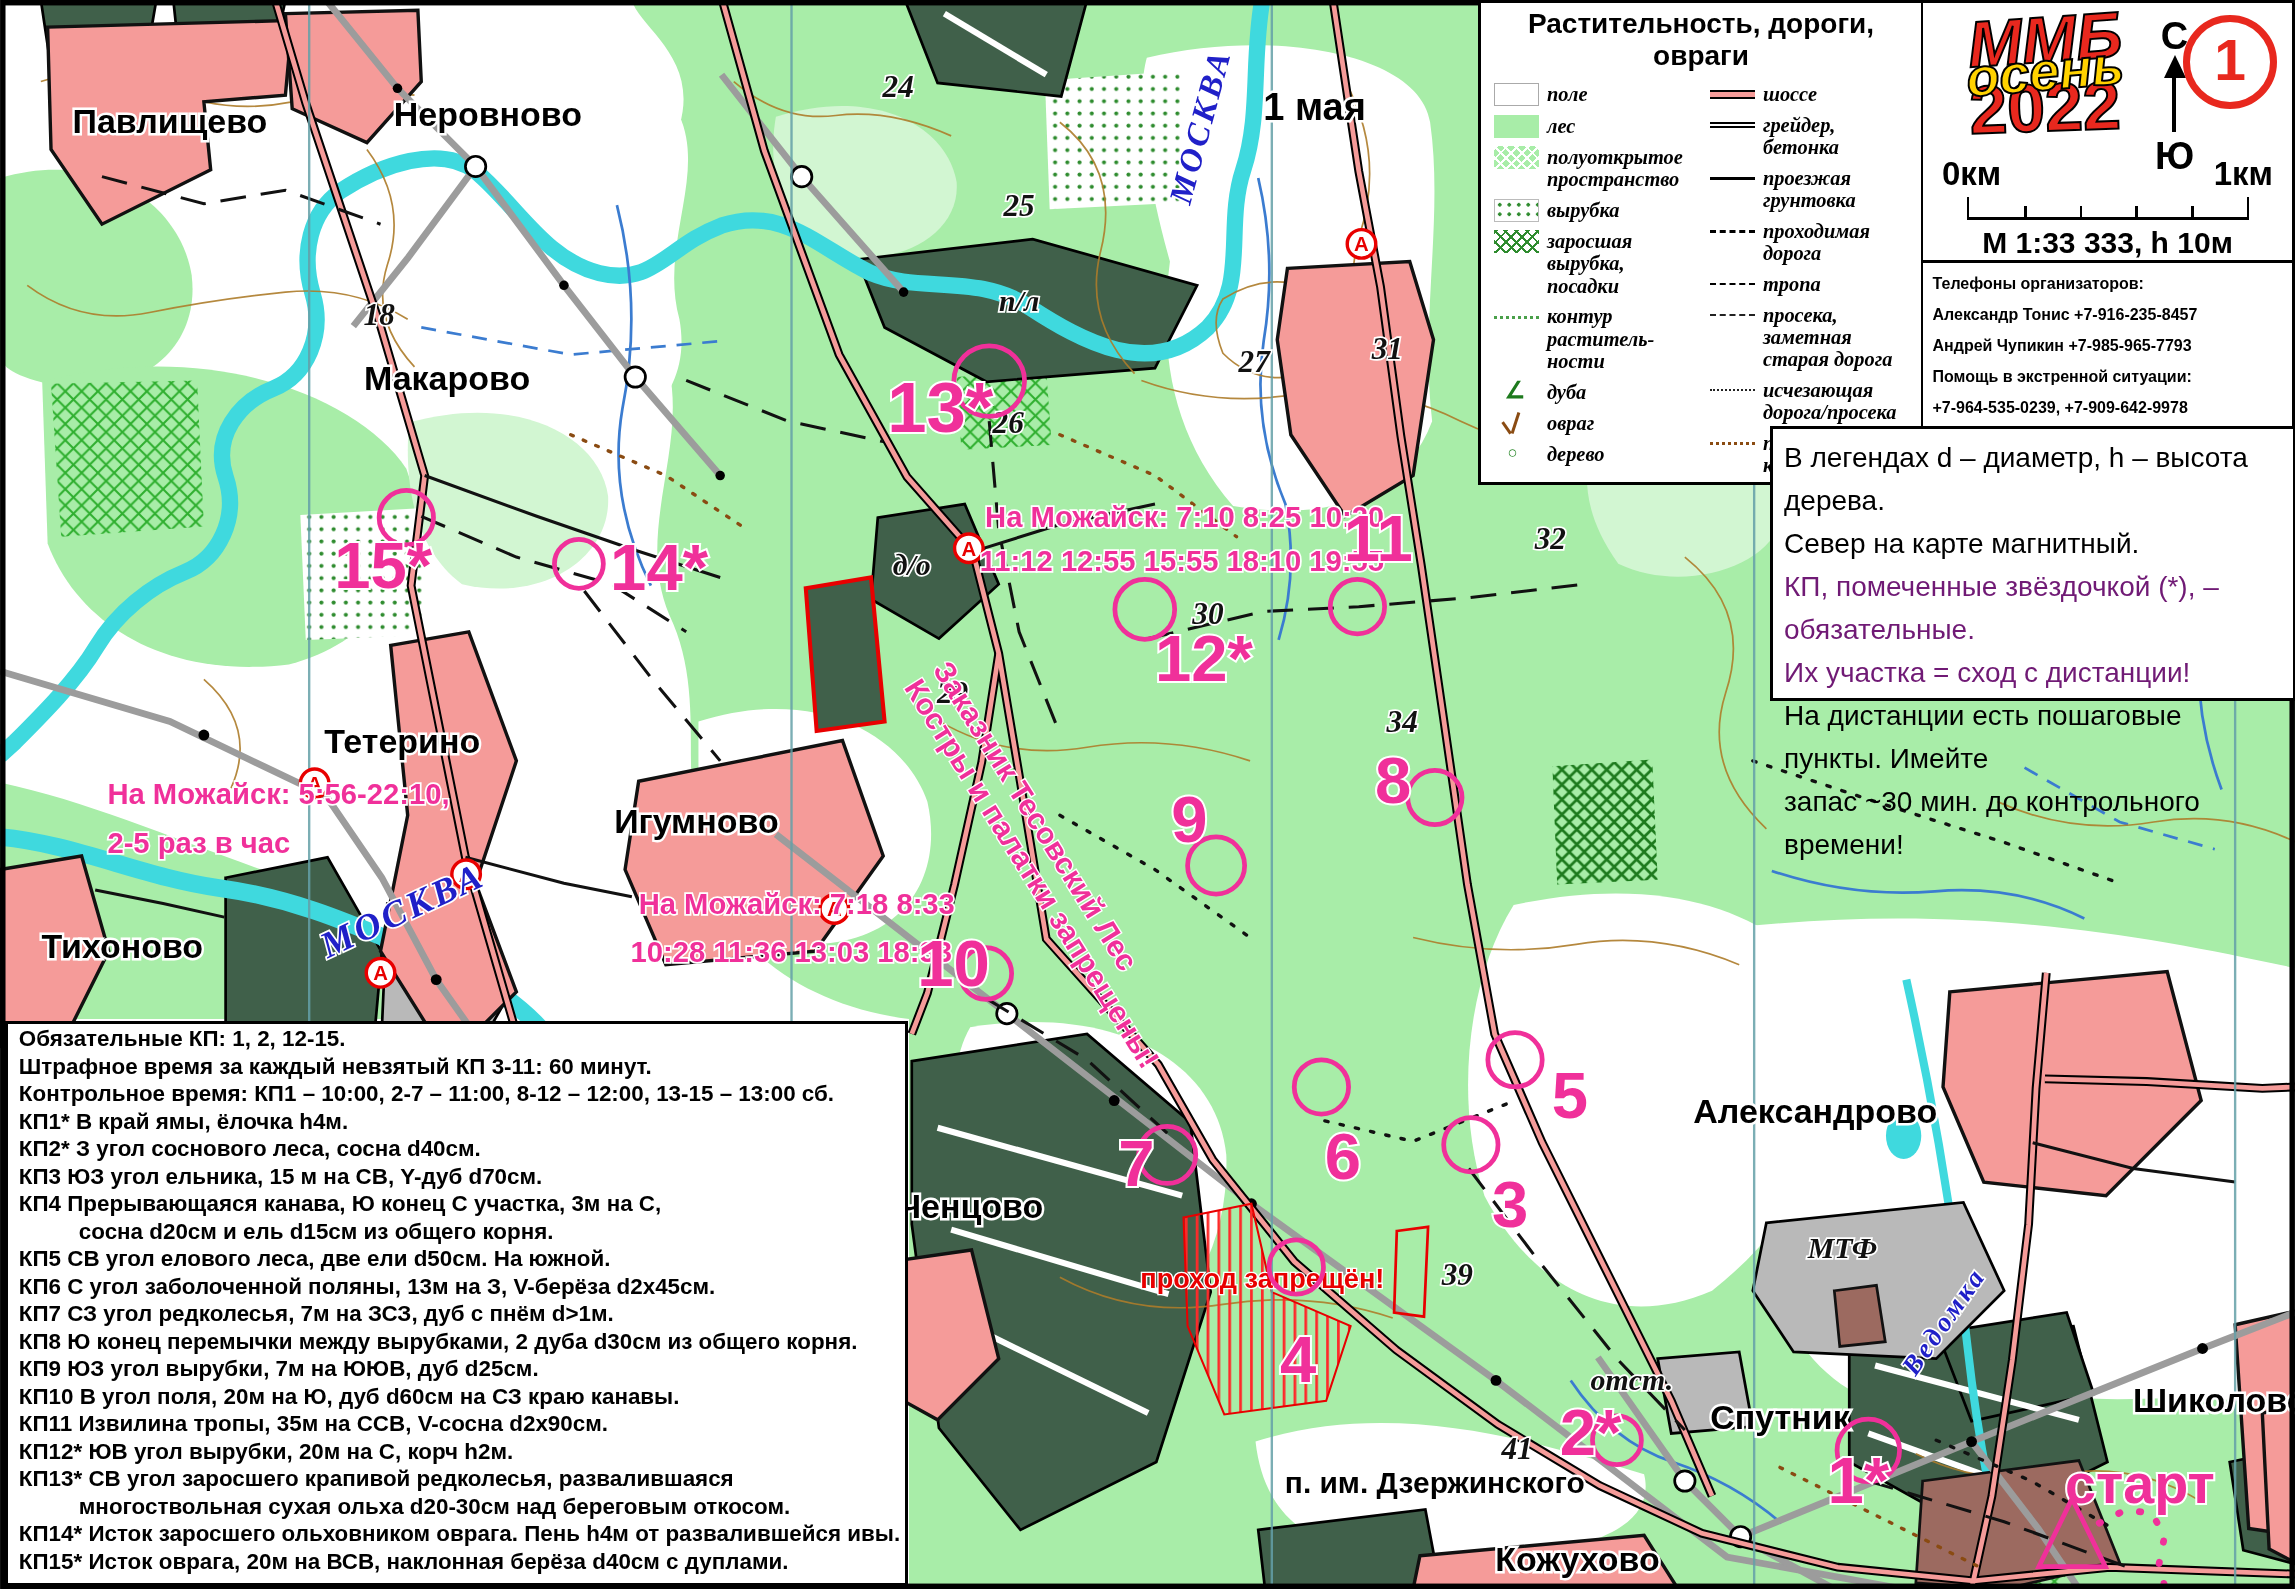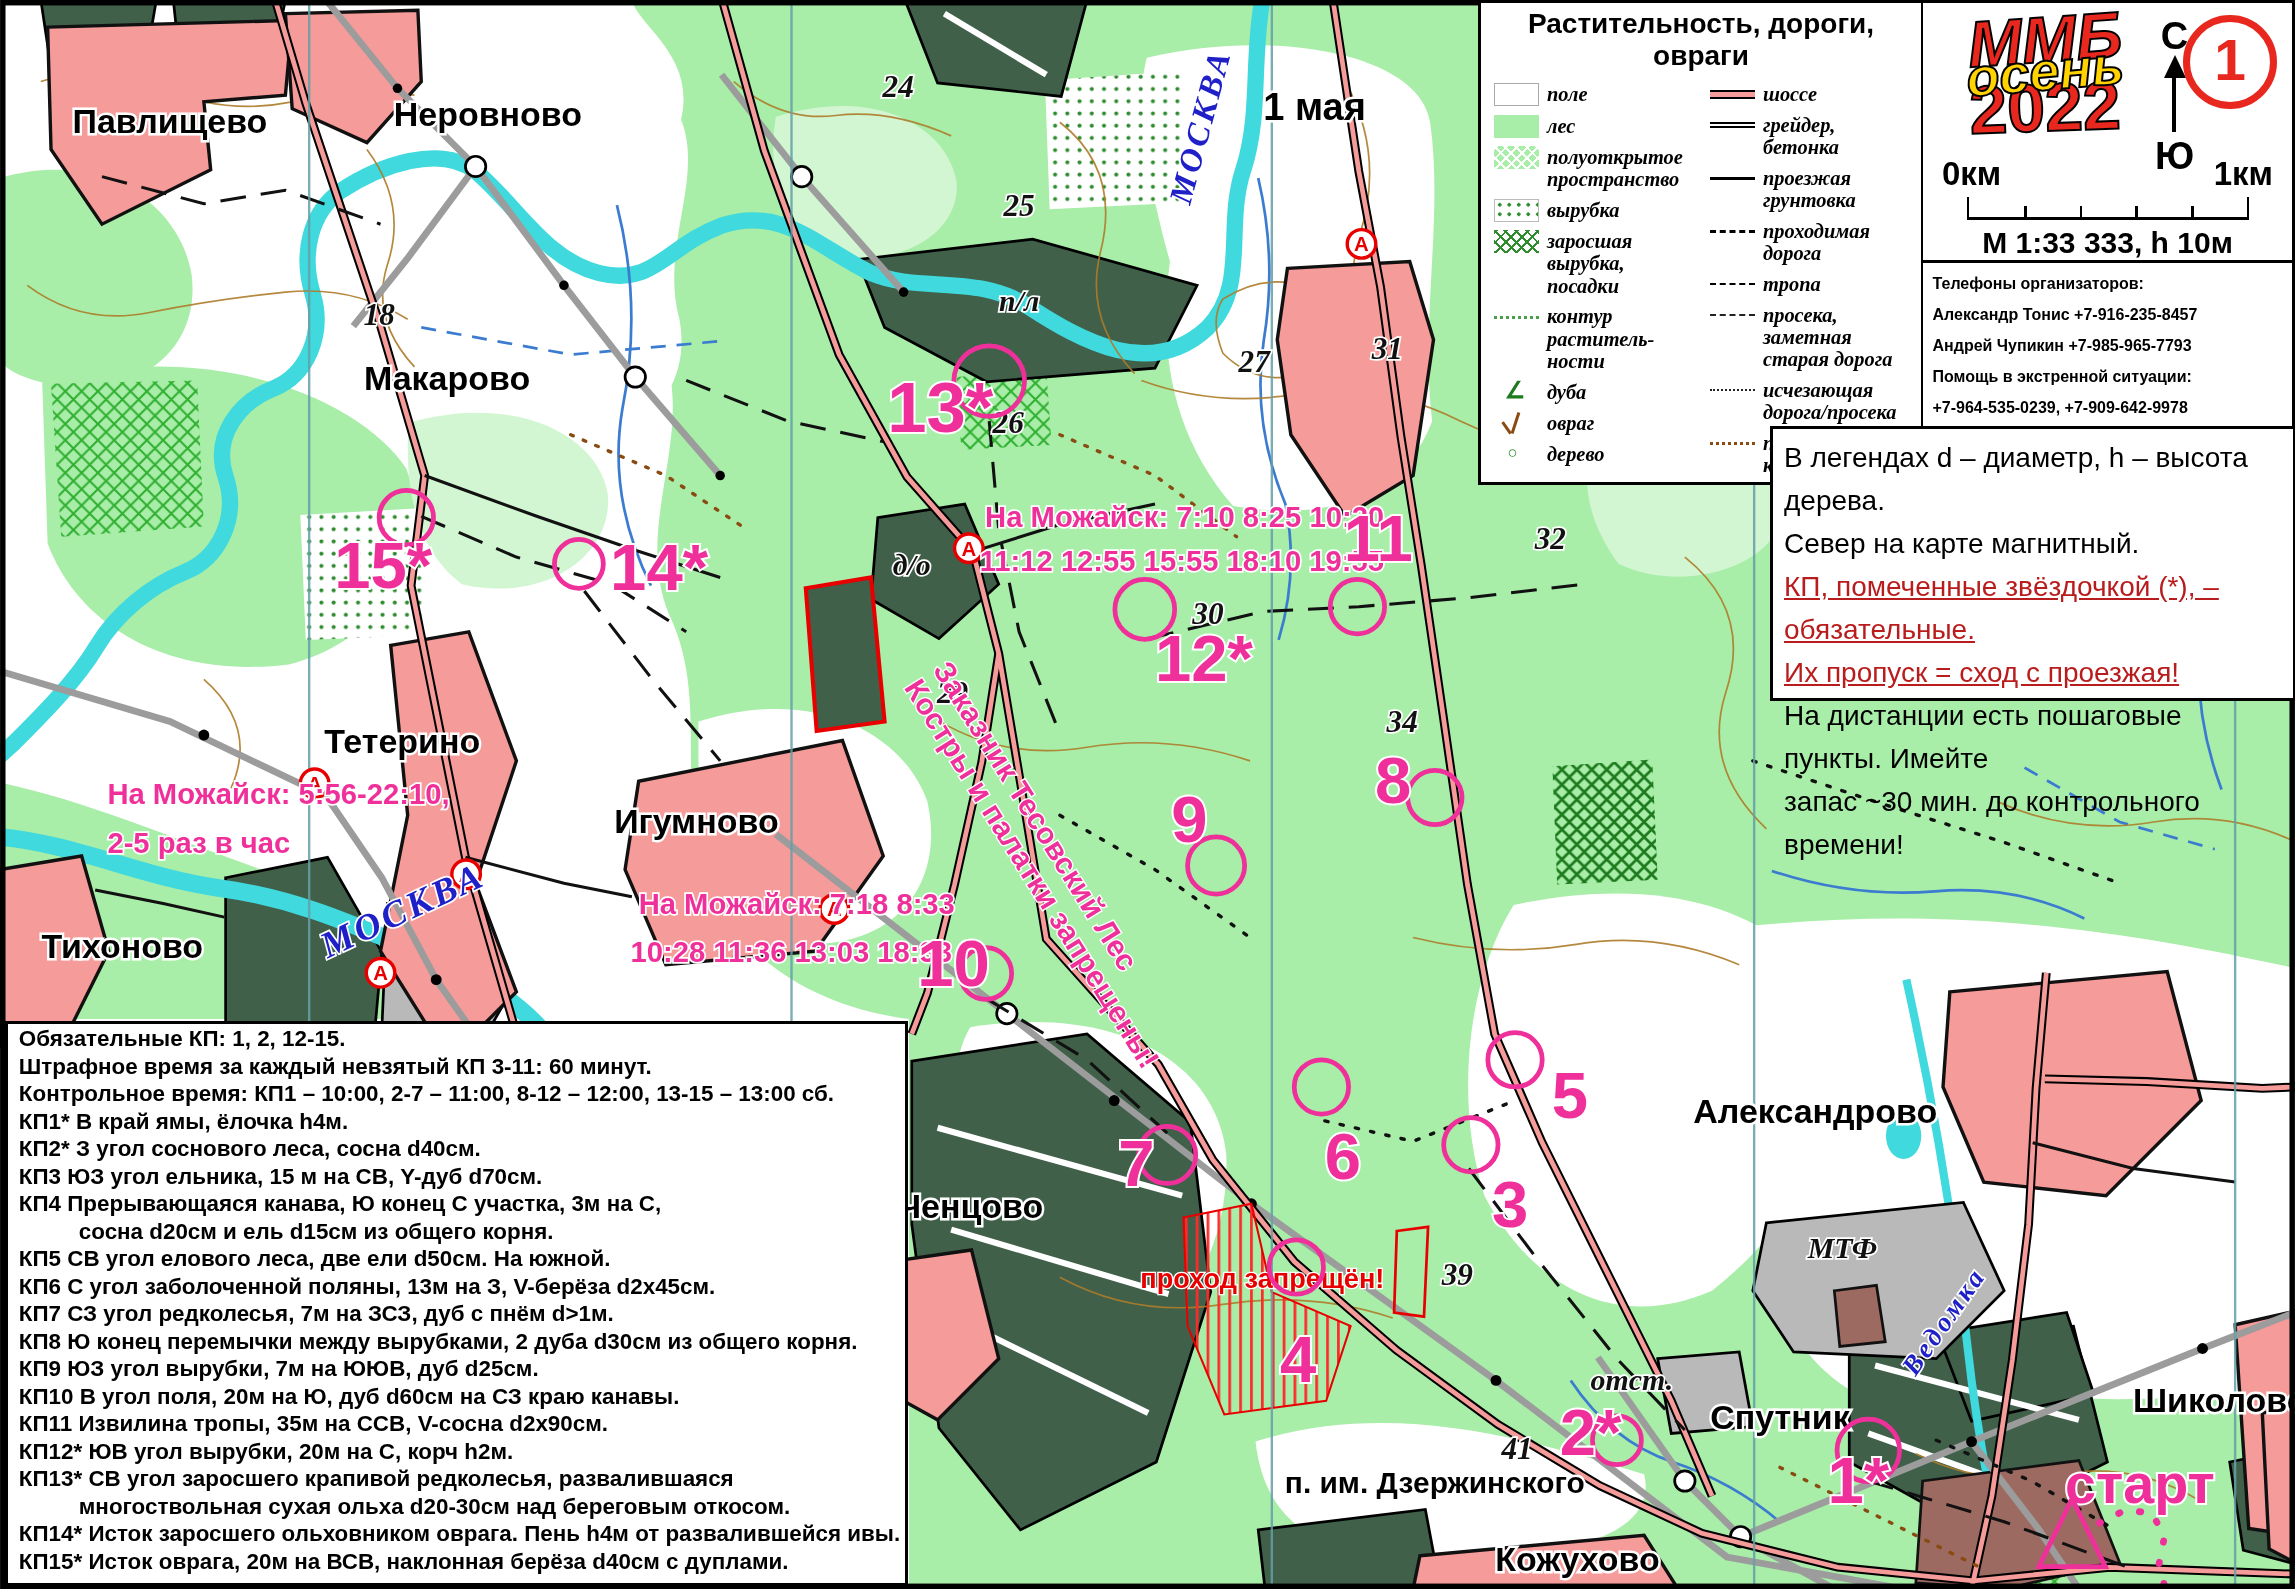--- a/index.html
+++ b/index.html
@@ -67,21 +67,21 @@
           color:#e8281e;font-size:57px;font-weight:700;text-align:center;line-height:77px;}
   .scalebar{position:absolute;left:19px;right:19px;top:141px;height:102px;}
   .scalebar .ends{display:flex;justify-content:space-between;font-weight:700;font-size:33px;margin-top:11px;}
   .scalebar .bar{margin:4.1px 24.5px 0 24.5px;height:20.4px;border-left:2.7px solid #000;border-right:2.7px solid #000;border-bottom:3.4px solid #000;position:relative;}
   .scalebar .bar i{position:absolute;bottom:0;width:2.7px;height:11px;background:#000;}
   .scalebar .cap{text-align:center;font-weight:700;font-size:30px;margin-top:5.4px;}
   #phones-panel{left:1923px;top:260px;width:372px;height:169px;border-left:none;padding:5.4px 9.5px;}
   #phones-panel .ln{font-size:16px;line-height:31px;font-weight:bold;}
   #notes-panel{left:1770px;top:426px;width:526px;height:275px;padding:6.8px 11px;}
   #notes-panel .ln{font-size:28px;line-height:43px;}
-  #notes-panel .red{color:#b91c1c;text-decoration:underline;}
+  #notes-panel .red{color:#701a75;}
   #cp-panel{left:4.8px;top:1021px;width:903px;height:565px;padding:1px 11px;}
   #cp-panel .ln{font-size:22.4px;line-height:27.5px;font-weight:700;white-space:nowrap;}
   #cp-panel .ind{padding-left:60px;}
 </style>
 </head>
 <body>
 
 <svg id="mapsvg" width="2295" height="1589" viewBox="0 0 3378 2339" xmlns="http://www.w3.org/2000/svg">
   <defs>
     <pattern id="xg" width="24" height="24" patternUnits="userSpaceOnUse">
@@ -543,21 +543,21 @@
     <div class="ln">Андрей Чупикин +7-985-965-7793</div>
     <div class="ln">Помощь в экстренной ситуации:</div>
     <div class="ln">+7-964-535-0239, +7-909-642-9978</div>
   </div>
 
 <div class="panel" id="notes-panel">
 
 <div class="ln">В легендах d – диаметр, h – высота дерева.</div>
     <div class="ln">Север на карте магнитный.</div>
     <div class="ln red">КП, помеченные звёздочкой (*), – обязательные.</div>
-    <div class="ln red">Их пропуск = сход с проезжая!</div>
+    <div class="ln red">Их участка = сход с дистанции!</div>
     <div class="ln">На дистанции есть пошаговые пункты. Имейте</div>
     <div class="ln">запас ~30 мин. до контрольного времени!</div>
   </div>
 
 <div class="panel" id="cp-panel">
 
 <div class="ln">Обязательные КП: 1, 2, 12-15.</div>
     <div class="ln">Штрафное время за каждый невзятый КП 3-11: 60 минут.</div>
     <div class="ln">Контрольное время: КП1 – 10:00, 2-7 – 11:00, 8-12 – 12:00, 13-15 – 13:00 сб.</div>
     <div class="ln">КП1* В край ямы, ёлочка h4м.</div>

